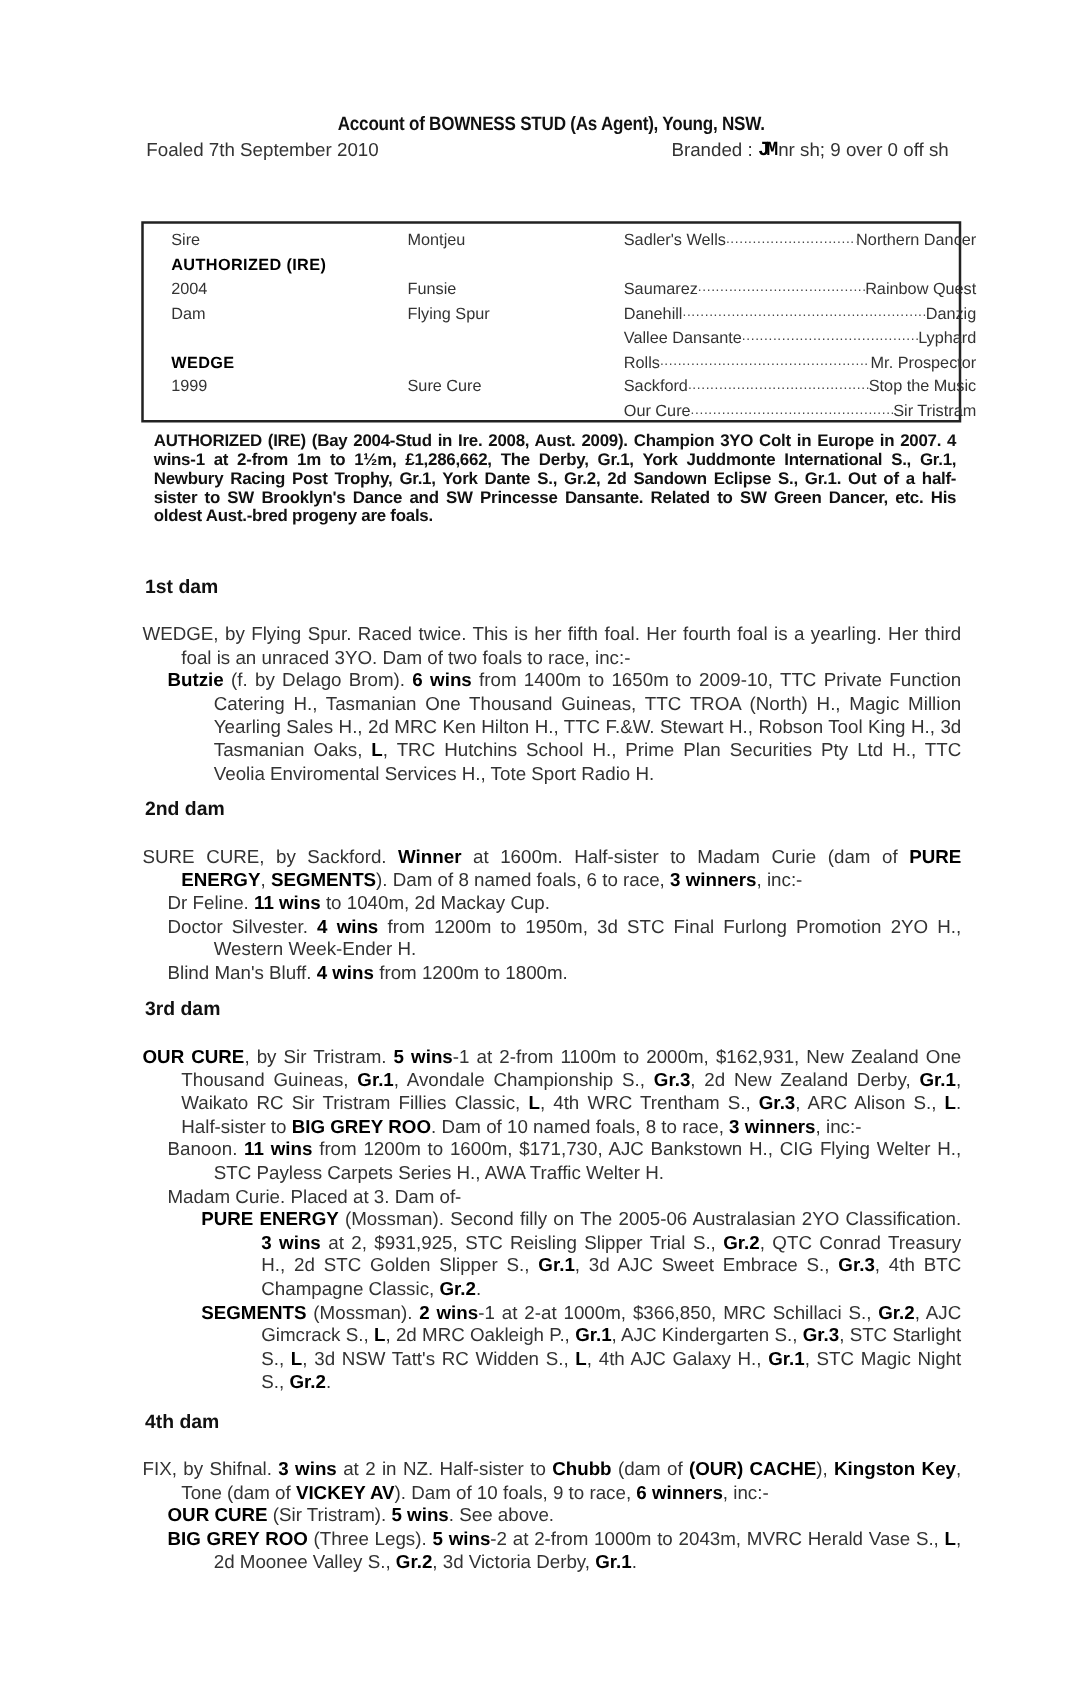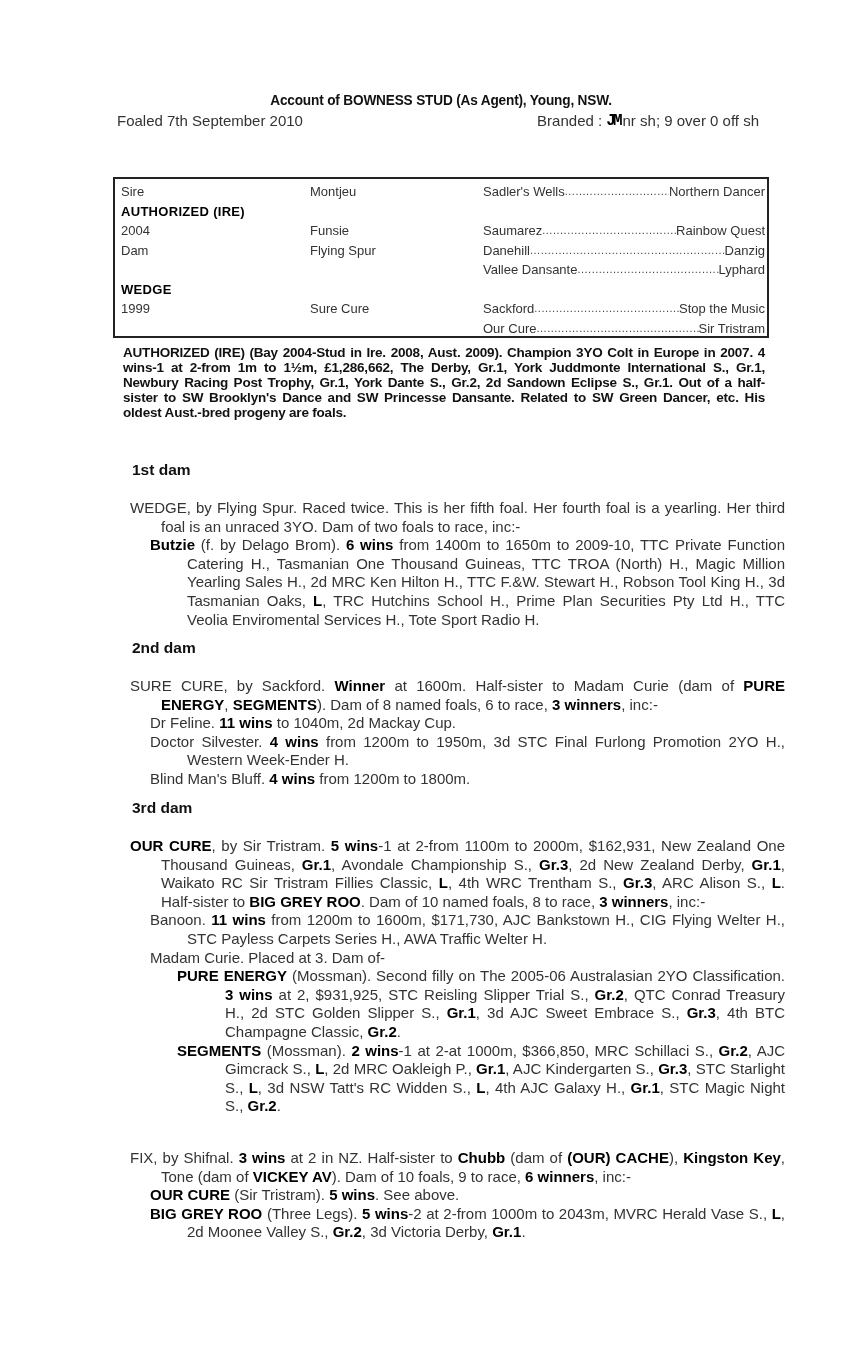--- a/index.html
+++ b/index.html
@@ -12,33 +12,33 @@
     .lotline .lot { position: absolute; left: 4px; top: 0; font-weight: bold; font-size: 23px; line-height: 28px; color: #111; }
     .lotline .nogst { font-weight: normal; font-size: 14px; color: #333; margin-left: 2px; }
     .lotline .sex { position: absolute; left: 256px; top: 0; font-weight: bold; font-size: 23px; line-height: 28px; color: #111; }
     .lotline .stable { position: absolute; right: 10px; top: 3px; font-weight: bold; font-size: 17px; line-height: 24px; color: #111; }
     .foalline { position: relative; height: 24px; font-size: 15px; color: #333; }
     .foalline .foaled { position: absolute; left: 4px; top: 2px; }
     .foalline .branded { position: absolute; right: 10px; top: 2px; }
     .brandmark { display: inline-block; font-weight: bold; font-size: 16px; line-height: 14px; color: #000; letter-spacing: -3px; vertical-align: 1px; margin-right: 3px; font-family: Liberation Mono, monospace; }
 
     .pedigree { position: absolute; left: 0; top: 87px; width: 656px; height: 161px; border: 2px solid #222; padding: 3px 6px; }
-    .ped-row { position: relative; height: 19.5px; font-size: 13px; line-height: 19.5px; color: #333; }
+    .ped-row { position: relative; height: 19.5px; font-size: 13px; line-height: 19.5px; color: #333; margin-left: 16px; }
     .ped-row .c1 { position: absolute; left: 0; }
     .ped-row .c1.bold { font-weight: 900; font-size: 13px; color: #000; letter-spacing: 0.3px; }
     .ped-row .c2 { position: absolute; left: 189px; }
     .ped-row .c3 { position: absolute; left: 362px; width: 282px; display: flex; }
     .ped-row .c3 .l { white-space: nowrap; }
     .ped-row .c3 .dots { flex: 1; overflow: hidden; white-space: nowrap; color: #444; font-size: 11px; letter-spacing: 0.5px; }
     .ped-row .c3 .dots::before { content: "................................................................................................"; }
     .ped-row .c3 .r { white-space: nowrap; }
 
     .sirenote { position: absolute; left: 10px; top: 255px; width: 642px; font-weight: 900; font-size: 13.5px; line-height: 15px; text-align: justify; color: #111; letter-spacing: -0.2px; }
 
-    .sect { position: absolute; left: 16px; width: 656px; }
+    .sect { position: absolute; left: 0; width: 656px; }
     .sect h3 { font-size: 15.5px; font-weight: 900; color: #111; line-height: 18px; margin-left: 3px; }
     .para { font-size: 15px; line-height: 18.6px; color: #333; text-align: justify; }
     .para b { color: #000; font-weight: 900; }
     .hang0 { padding-left: 32px; text-indent: -31px; margin-top: 20px; }
     .hang1 { padding-left: 58px; text-indent: -37px; }
     .hang2 { padding-left: 96px; text-indent: -48px; }
     .last { text-align-last: left; }
   </style>
 </head>
 <body>
@@ -93,20 +93,25 @@
         <span class="c2"></span>
         <span class="c3">
           <span class="l">Vallee Dansante</span>
           <span class="dots"></span>
           <span class="r">Lyphard</span>
         </span>
       </div>
     <div class="ped-row">
         <span class="c1 bold">WEDGE</span>
         <span class="c2"></span>
+        <span class="c3">
+          <span class="l">Rolls</span>
+          <span class="dots"></span>
+          <span class="r">Mr. Prospector</span>
+        </span>
       </div>
     <div class="ped-row">
         <span class="c1">1999</span>
         <span class="c2">Sure Cure</span>
         <span class="c3">
           <span class="l">Sackford</span>
           <span class="dots"></span>
           <span class="r">Stop the Music</span>
         </span>
       </div>
@@ -140,18 +145,19 @@
   <div class="sect" style="top:709px;">
     <h3>3rd dam</h3>
     <div class="para hang0 last"><b>OUR CURE</b><span>, by Sir Tristram. </span><b>5 wins</b><span>-1 at 2-from 1100m to 2000m, $162,931, New Zealand One Thousand Guineas, </span><b>Gr.1</b><span>, Avondale Championship S., </span><b>Gr.3</b><span>, 2d New Zealand Derby, </span><b>Gr.1</b><span>, Waikato RC Sir Tristram Fillies Classic, </span><b>L</b><span>, 4th WRC Trentham S., </span><b>Gr.3</b><span>, ARC Alison S., </span><b>L</b><span>. Half-sister to </span><b>BIG GREY ROO</b><span>. Dam of 10 named foals, 8 to race, </span><b>3 winners</b><span>, inc:-</span></div>
     <div class="para hang1 last"><span>Banoon. </span><b>11 wins</b><span> from 1200m to 1600m, $171,730, AJC Bankstown H., CIG Flying Welter H., STC Payless Carpets Series H., AWA Traffic Welter H.</span></div>
     <div class="para hang1 last">Madam Curie. Placed at 3. Dam of-</div>
     <div class="para hang2 last"><b>PURE ENERGY</b><span> (Mossman). Second filly on The 2005-06 Australasian 2YO Classification. </span><b>3 wins</b><span> at 2, $931,925, STC Reisling Slipper Trial S., </span><b>Gr.2</b><span>, QTC Conrad Treasury H., 2d STC Golden Slipper S., </span><b>Gr.1</b><span>, 3d AJC Sweet Embrace S., </span><b>Gr.3</b><span>, 4th BTC Champagne Classic, </span><b>Gr.2</b><span>.</span></div>
     <div class="para hang2 last"><b>SEGMENTS</b><span> (Mossman). </span><b>2 wins</b><span>-1 at 2-at 1000m, $366,850, MRC Schillaci S., </span><b>Gr.2</b><span>, AJC Gimcrack S., </span><b>L</b><span>, 2d MRC Oakleigh P., </span><b>Gr.1</b><span>, AJC Kindergarten S., </span><b>Gr.3</b><span>, STC Starlight S., </span><b>L</b><span>, 3d NSW Tatt's RC Widden S., </span><b>L</b><span>, 4th AJC Galaxy H., </span><b>Gr.1</b><span>, STC Magic Night S., </span><b>Gr.2</b><span>.</span></div>
   </div>
 
   <div class="sect" style="top:1039px;">
+    <h3>4th dam</h3>
     <div class="para hang0 last"><span>FIX, by Shifnal. </span><b>3 wins</b><span> at 2 in NZ. Half-sister to </span><b>Chubb</b><span> (dam of </span><b>(OUR) CACHE</b><span>), </span><b>Kingston Key</b><span>, Tone (dam of </span><b>VICKEY AV</b><span>). Dam of 10 foals, 9 to race, </span><b>6 winners</b><span>, inc:-</span></div>
     <div class="para hang1 last"><b>OUR CURE</b><span> (Sir Tristram). </span><b>5 wins</b><span>. See above.</span></div>
     <div class="para hang1 last"><b>BIG GREY ROO</b><span> (Three Legs). </span><b>5 wins</b><span>-2 at 2-from 1000m to 2043m, MVRC Herald Vase S., </span><b>L</b><span>, 2d Moonee Valley S., </span><b>Gr.2</b><span>, 3d Victoria Derby, </span><b>Gr.1</b><span>.</span></div>
   </div>
 
 </div>
 
 </body></html>

